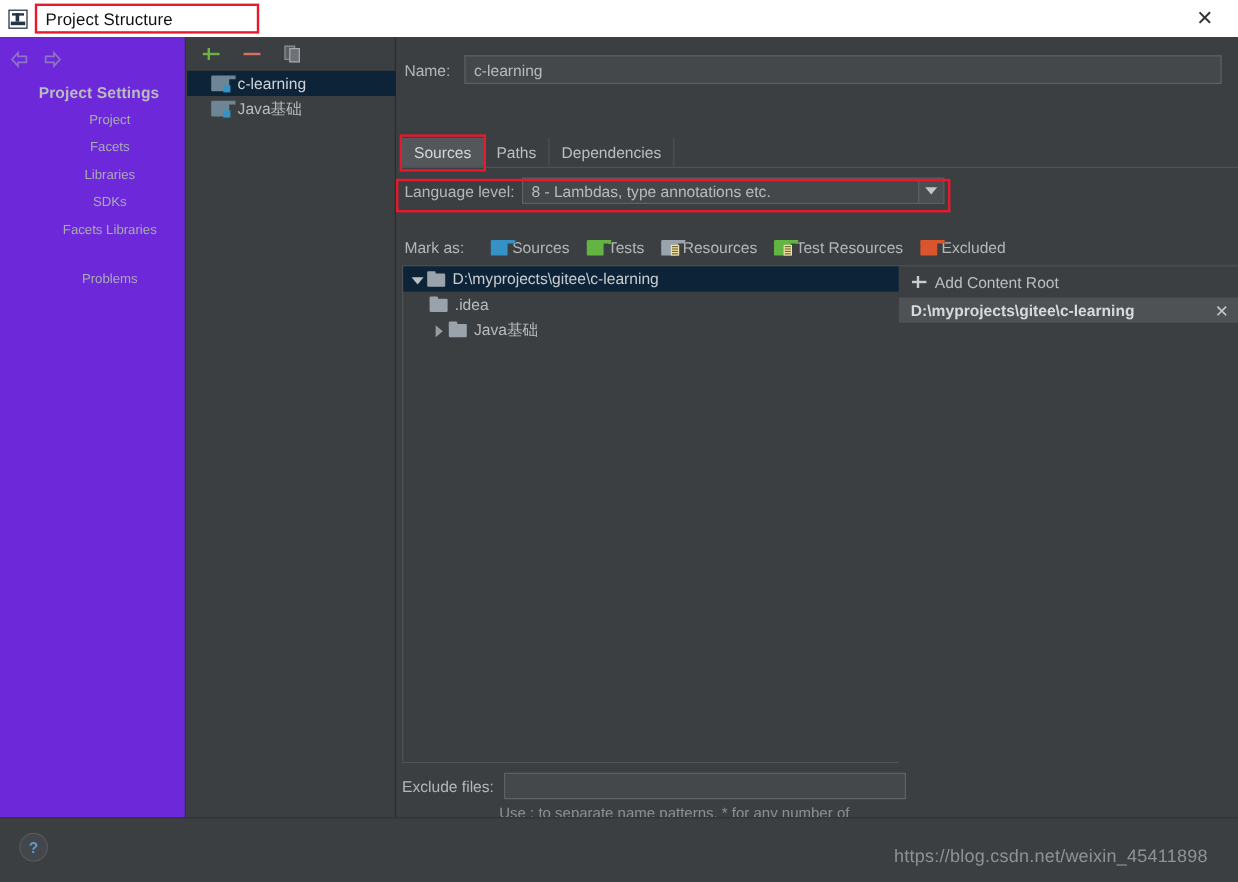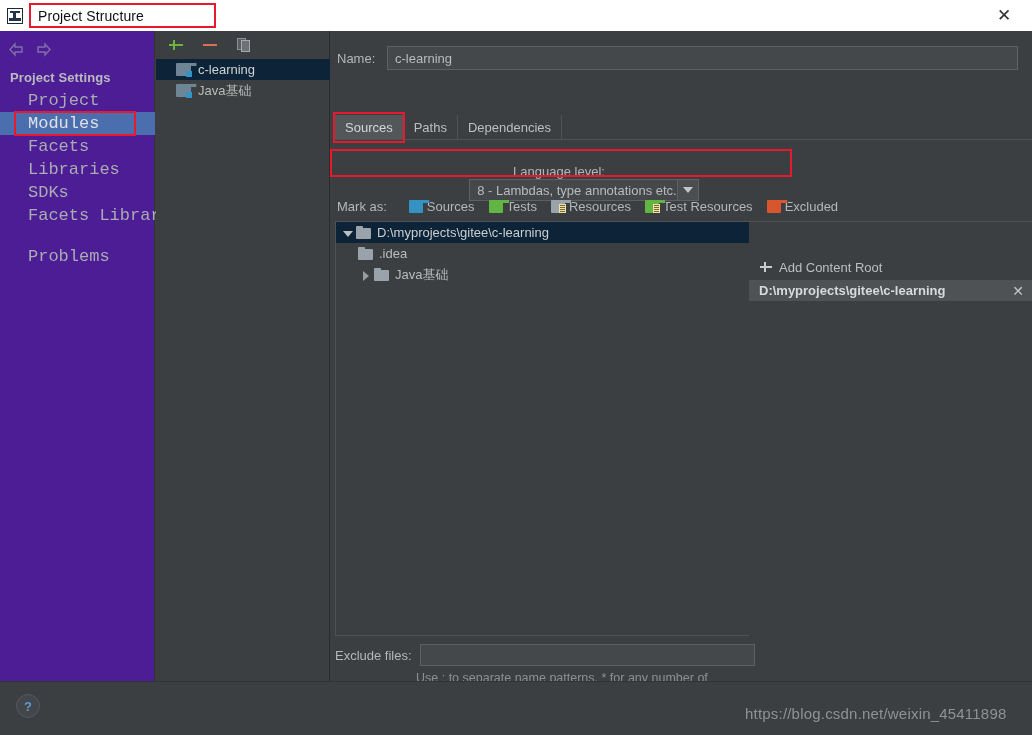--- a/index.html
+++ b/index.html
@@ -58,40 +58,41 @@
 
   
   .body {
     position: absolute; left: 0; top: 31px; width: 1032px; height: 650px;
     background: #3c3f41;
   }
 
   
   .sidebar {
     position: absolute; left: 0; top: 0; width: 155px; height: 650px;
-    background: #4c1d95;
+    background: #6d28d9;
     border-right: 1px solid #323232;
+    text-align: center;
   }
   .nav-arrows {
     position: absolute; left: 8px; top: 8px; width: 60px; height: 20px;
     display: flex; gap: 10px; align-items: center;
   }
   .arrow {
     width: 17px; height: 15px; position: relative; opacity: .55;
   }
   .arrow svg { display: block; }
   .sb-list { position: absolute; left: 0; top: 36px; width: 155px; }
   .sb-group {
     font-size: 13px; color: #b9bcbe; font-weight: bold;
     padding: 3px 0 3px 10px; height: 22px; line-height: 16px;
     letter-spacing: .1px;
   }
   .sb-item {
-    font-size: 17px; color: #a9adb1; height: 23px; line-height: 23px;
-    padding-left: 28px; position: relative; white-space: nowrap; font-family: Liberation Mono, monospace;
+    font-size: 11px; color: #a9adb1; height: 23px; line-height: 23px;
+    padding-left: 28px; position: relative; white-space: nowrap;
   }
   .sb-item.selected {
     background: #4b6eaf; color: #dfe2e5;
   }
   .sb-item.selected::before {
     content: ""; position: absolute; left: 0; top: 0; width: 4px; height: 100%;
     background: #4b6eaf;
   }
   .sb-highlight {
     position: absolute; left: 14px; top: -1px; width: 122px; height: 25px;
@@ -183,27 +184,27 @@
   .tabs-underline {
     position: absolute; left: 4px; top: 108px; width: 697px; height: 1px;
     background: #4f5254;
   }
   .tab-highlight {
     position: absolute; left: 333px; top: 81px; width: 72px; height: 31px;
     border: 2px solid #e8192c; pointer-events: none; z-index: 6;
   }
 
   .lang-row {
-    position: absolute; left: 6px; top: 133px; width: 450px; height: 22px;
-    display: flex; align-items: center; flex-direction: column;
+    position: absolute; left: 6px; top: 117px; width: 450px; height: 22px;
+    display: flex; align-items: center;
   }
   .lang-label { font-size: 13px; color: #b4b7ba; white-space: nowrap; margin-right: 6px; }
   .lang-combo {
     flex: 1 1 auto; height: 22px; background: #45484a; border: 1px solid #5e6163;
-    display: flex; align-items: center; margin-left: 44px;
+    display: flex; align-items: center;
   }
   .lang-value {
     flex: 1 1 auto; padding-left: 7px; font-size: 13px; color: #b8bbbd; white-space: nowrap;
   }
   .lang-arrow {
     width: 21px; height: 20px; border-left: 1px solid #5e6163;
     display: flex; align-items: center; justify-content: center;
     background: #4b4e50;
   }
   .lang-arrow i {
@@ -262,21 +263,21 @@
   .folder .t { position:absolute; left:0; top:0; width:7px; height:3px; background:#9aa3ab; border-radius:1px 1px 0 0; }
   .indent1 { padding-left: 22px; }
   .indent2 { padding-left: 4px; }
 
   .content-root-panel {
     position: absolute; left: 418px; top: 190px; width: 283px; height: 415px;
     background: #3c3f41; border-top: 1px solid #4f5254;
   }
   .add-root {
     height: 26px; display: flex; align-items: center; padding-left: 10px;
-    font-size: 13px; color: #bcbfc2; margin-top: 32px;
+    font-size: 13px; color: #bcbfc2;
   }
   .add-root .plus {
     width: 14px; height: 14px; position: relative; margin-right: 6px; flex:0 0 auto;
   }
   .add-root .plus::before, .add-root .plus::after {
     content:""; position:absolute; background:#c9ccce;
   }
   .add-root .plus::before { left:1px; top:6px; width:12px; height:2px; }
   .add-root .plus::after  { left:5px; top:2px; width:2px; height:10px; }
   .root-item {
@@ -355,24 +356,20 @@
         <span class="arrow">
           <svg width="17" height="15" viewBox="0 0 17 15">
               <path d="M10 2 L15 7.5 L10 13 L10 10 L3 10 L3 5 L10 5 Z" fill="none" stroke="#aeb1b4" stroke-width="1.4"></path>
             </svg>
         </span>
       </div>
 
       <div class="sb-list">
         <div class="sb-group">Project Settings</div>
         <div class="sb-item">Project</div>
-        <div style="position:relative;">
-          <div class="sb-item selected">Modules</div>
-          <div class="sb-highlight"></div>
-        </div>
         <div class="sb-item">Facets</div>
         <div class="sb-item">Libraries</div>
         <div class="sb-item">SDKs</div>
         <div class="sb-item">Facets Libraries</div>
         <div class="sb-sep"></div>
         <div class="sb-item">Problems</div>
       </div>
     </div>
 
     <div class="modules-panel">

